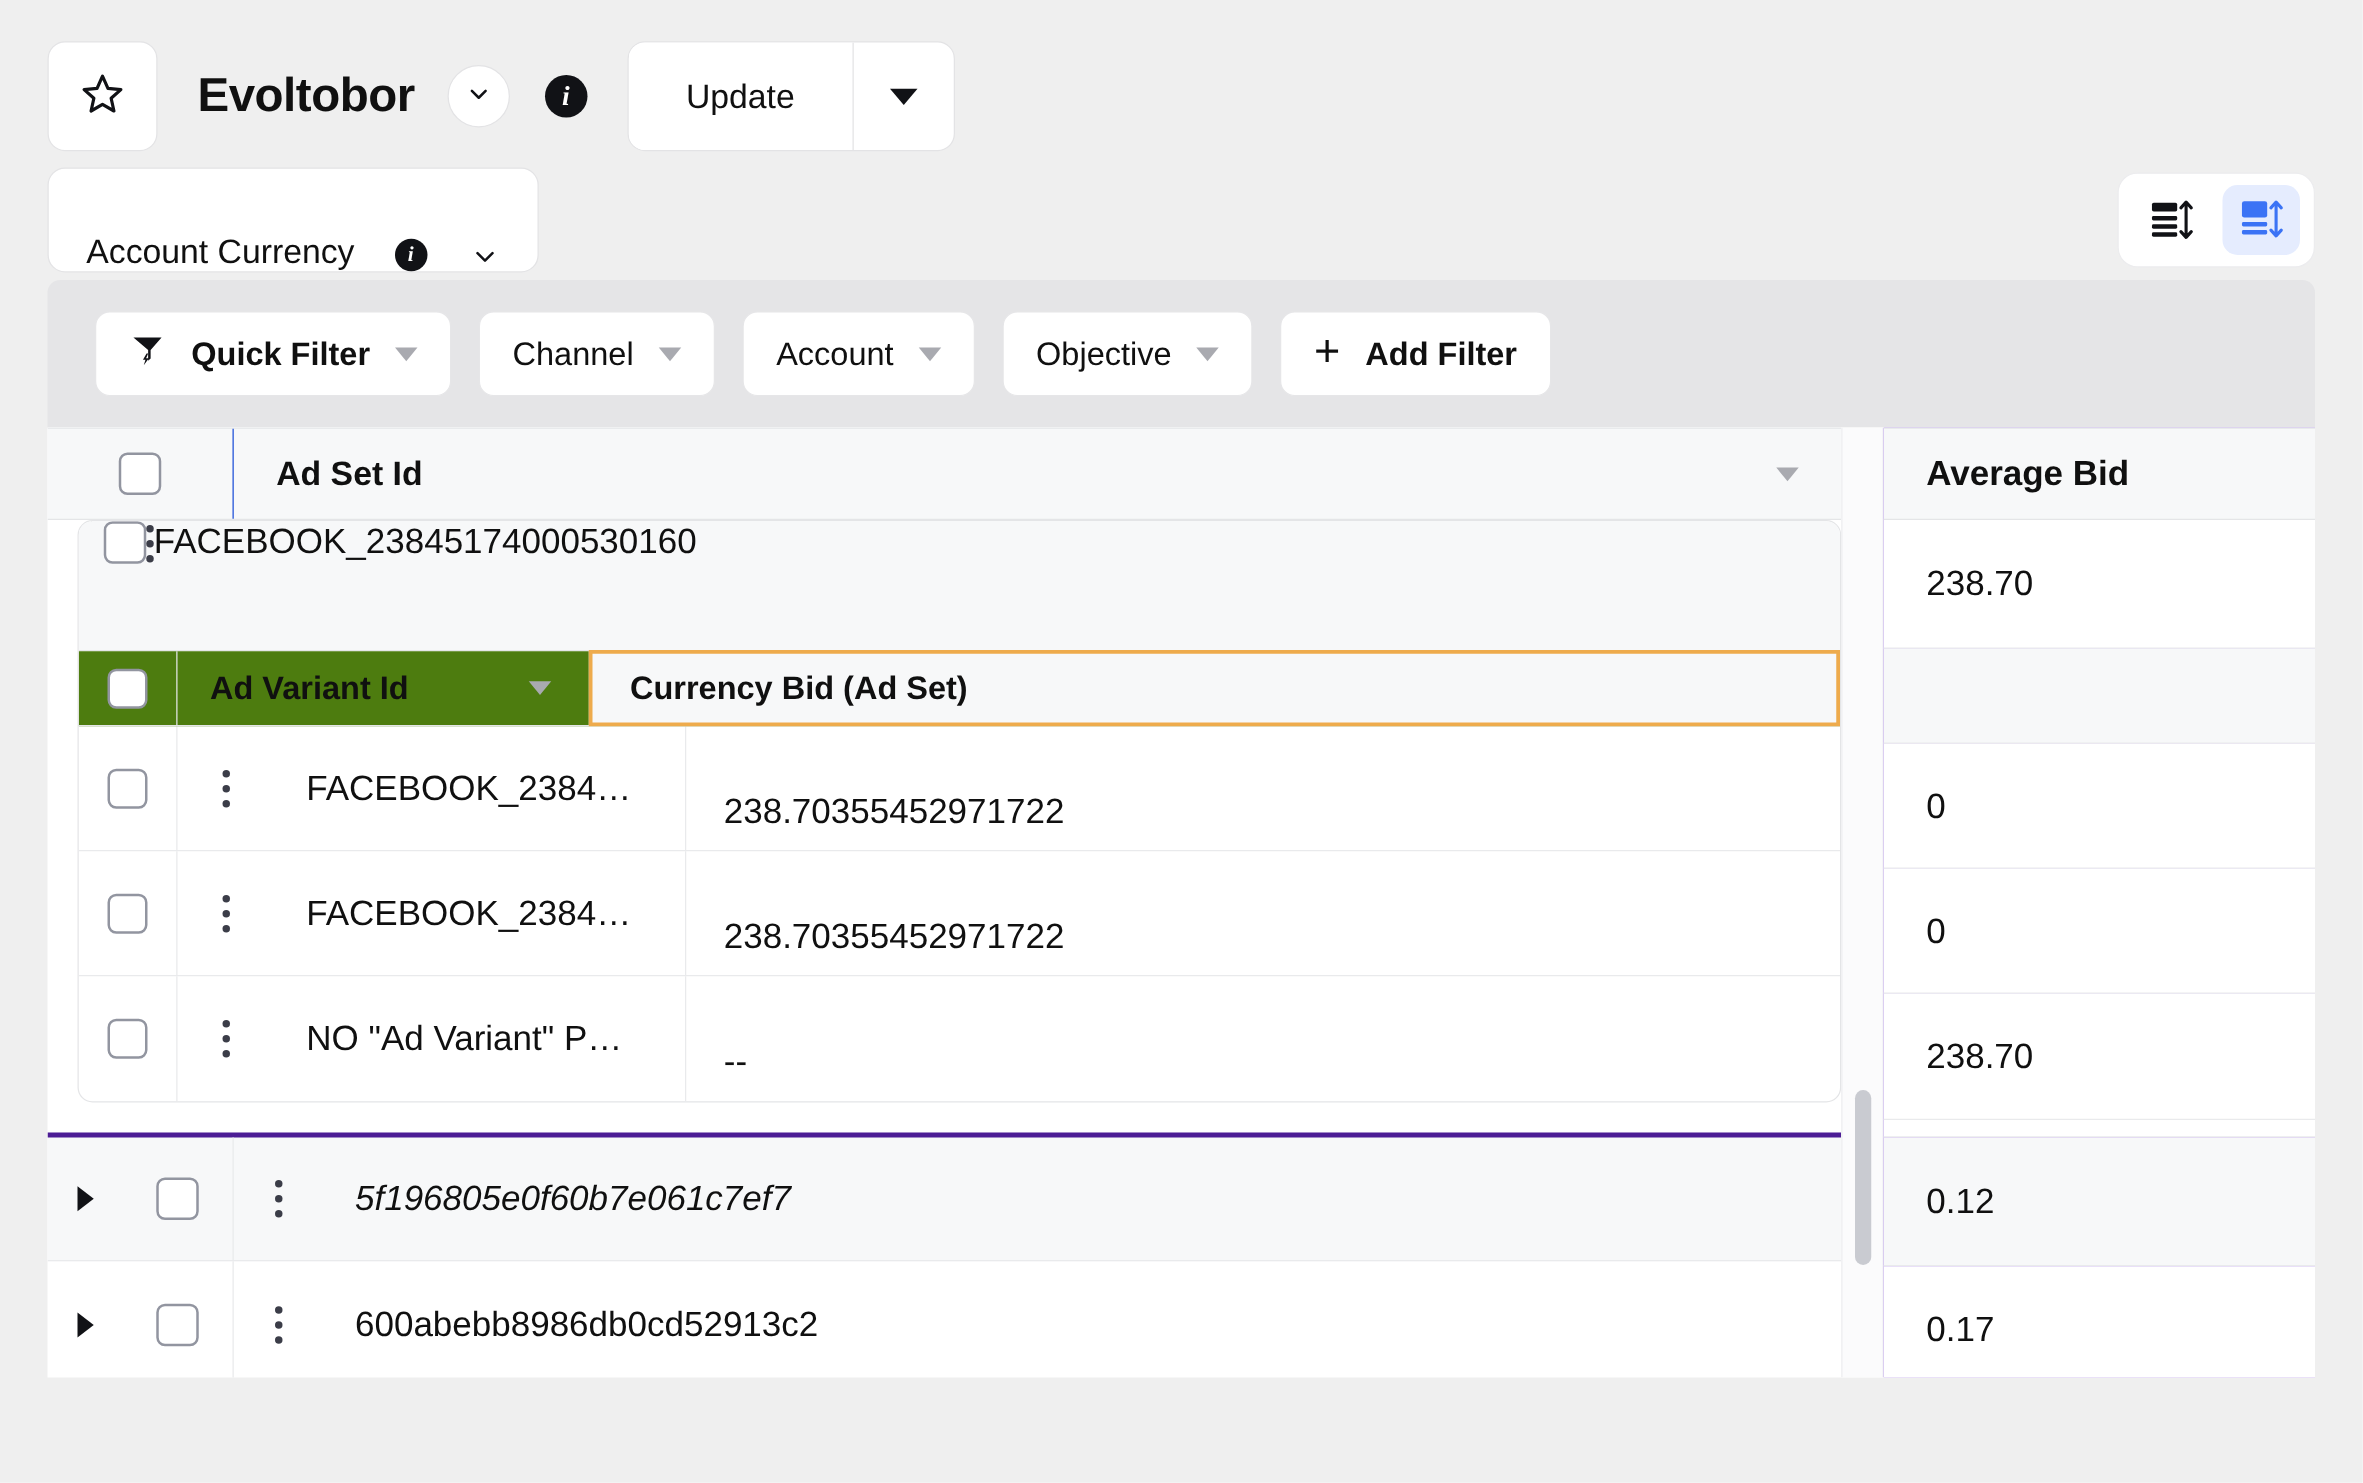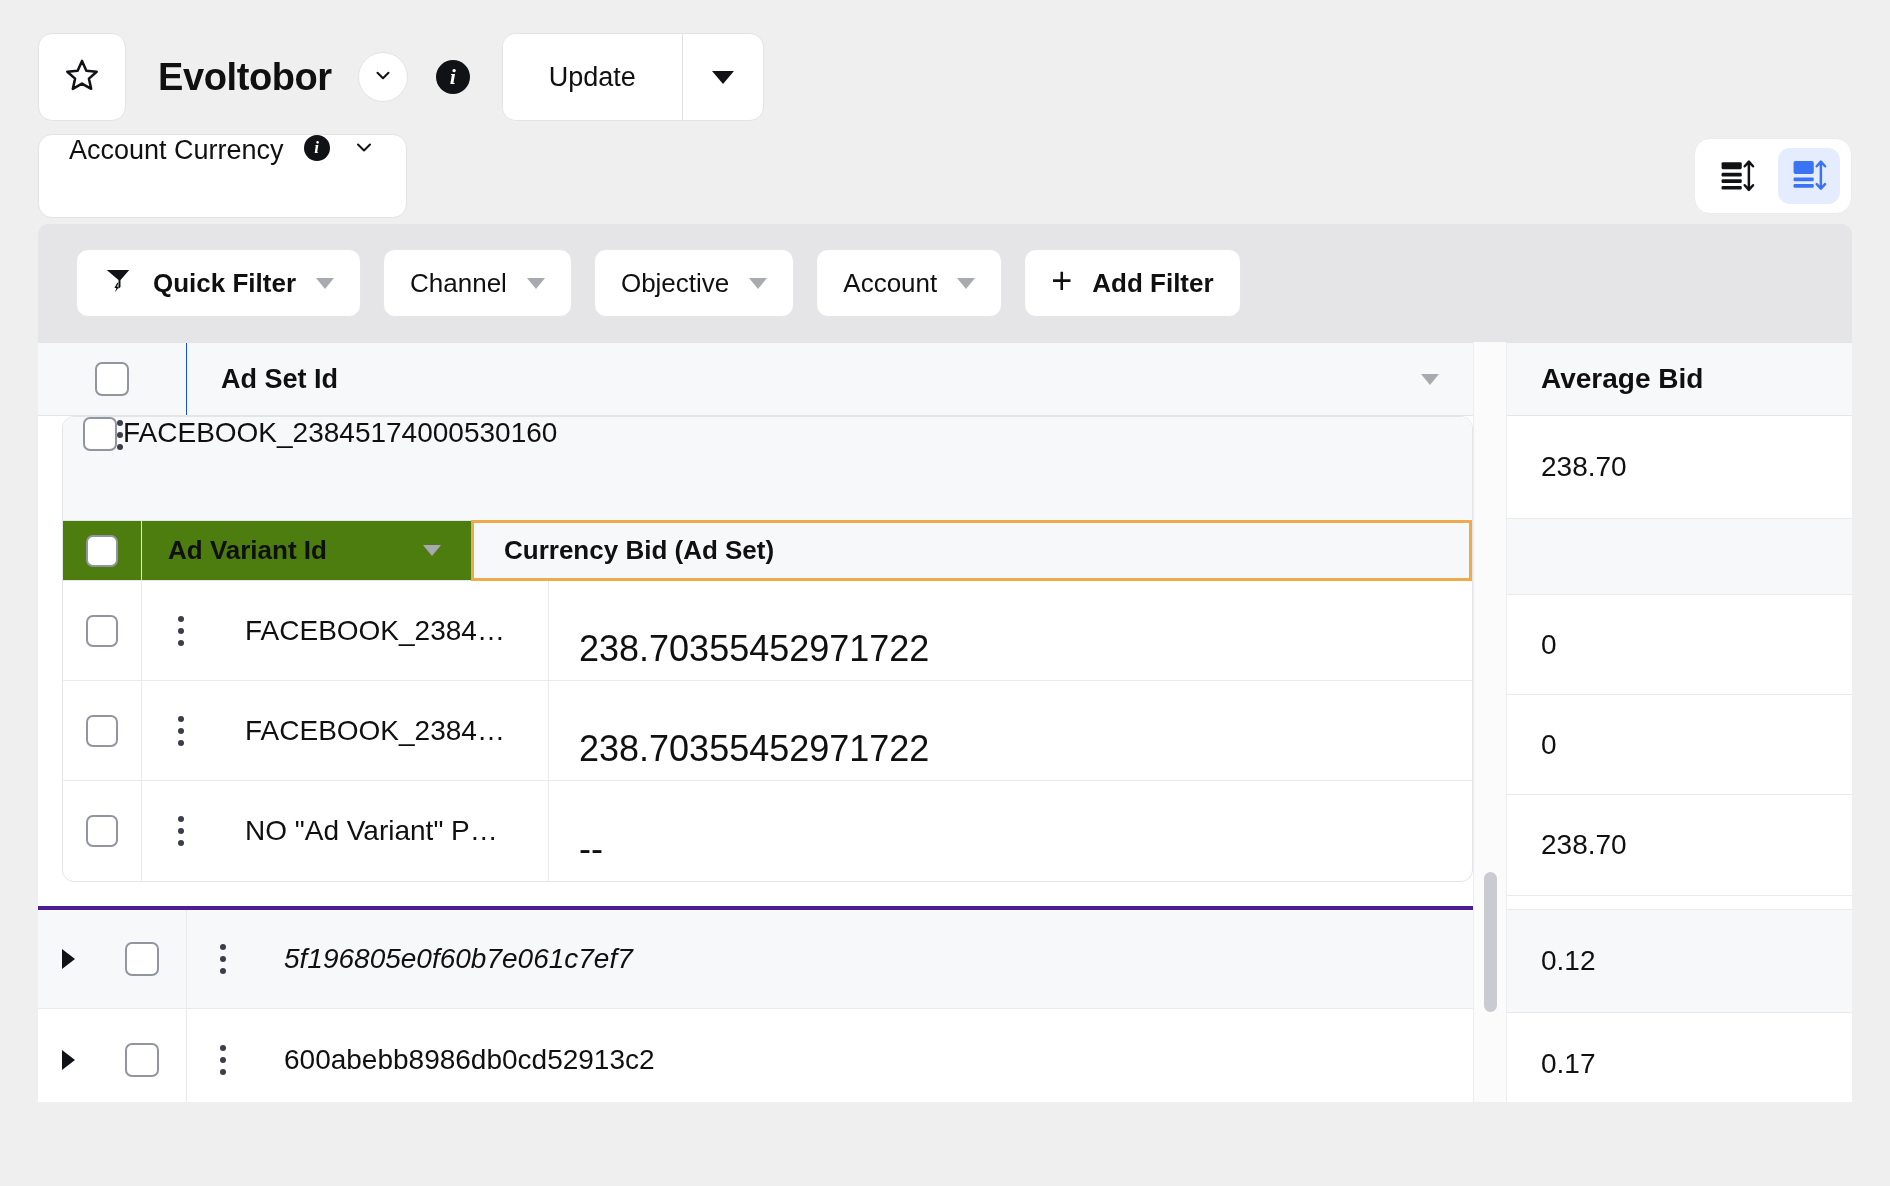--- a/index.html
+++ b/index.html
@@ -67,21 +67,21 @@
     border-left-width: 9px; border-right-width: 9px;
     border-top-width: 11px; border-top-color: #a9aab0;
   }
 
   
   .currency-row {
     display: flex; align-items: center; justify-content: space-between;
     padding: 0 38px 0 38px; height: 96px;
   }
   .currency-pill {
-    display: flex; align-items: flex-start; gap: 0;
+    display: flex; align-items: flex-end; gap: 12px;
     background: #fff; border: 1px solid #e3e3e5; border-radius: 14px;
     height: 84px; padding: 0 30px; cursor: pointer;
   }
   .currency-pill .lbl { font-size: 27px; }
   .currency-pill .info-dot { margin-left: 20px; width: 26px; height: 26px; font-size: 17px; }
   .currency-pill .cv { margin-left: 22px; display: flex; }
   .currency-pill .cv svg { width: 24px; height: 24px; }
 
   .view-toggle {
     display: flex; align-items: center; gap: 10px;
@@ -202,21 +202,21 @@
   }
   .sub-row:last-child { border-bottom: none; }
   .sub-row .chkcell { width: 78px; flex: none; display: flex; align-items: center; justify-content: center; }
   .sub-row .kebab { width: 78px; flex: none; border-left: 1px solid #e9eaec;
     display: flex; align-items: center; justify-content: center; }
   .sub-row .vid {
     width: 330px; flex: none; display: flex; align-items: center;
     font-size: 28px; padding-left: 26px; border-right: 1px solid #e9eaec;
     white-space: nowrap; overflow: hidden;
   }
-  .sub-row .vbid { flex: 1; display: flex; align-items: center; font-size: 36px; padding-left: 30px; margin-top: 36px; }
+  .sub-row .vbid { flex: 1; display: flex; align-items: center; font-size: 28px; padding-left: 30px; margin-top: 36px; }
   .er-cell {
     display: flex; align-items: center; padding-left: 34px;
     font-size: 28px; border-bottom: 1px solid #e9eaec; background: #fff;
   }
   .er-cell.head { background: #f7f8f9; }
 
   
   .right-pane {
     position: absolute; top: 0; right: 0; width: 345px; bottom: 0;
     background: #6d28d9;
@@ -312,26 +312,26 @@
     <span>Quick Filter</span>
     <span class="tri-down sm"></span>
   </div>
 
   <div class="chip">
     <span>Channel</span>
     <span class="tri-down sm"></span>
   </div>
 
   <div class="chip">
+    <span>Account</span>
+    <span class="tri-down sm"></span>
+  </div>
+
+  <div class="chip">
     <span>Objective</span>
-    <span class="tri-down sm"></span>
-  </div>
-
-  <div class="chip">
-    <span>Account</span>
     <span class="tri-down sm"></span>
   </div>
 
   <div class="chip bold">
     <span class="plus">+</span>
     <span>Add Filter</span>
   </div>
 </div>
 
 <div class="table-wrap">

